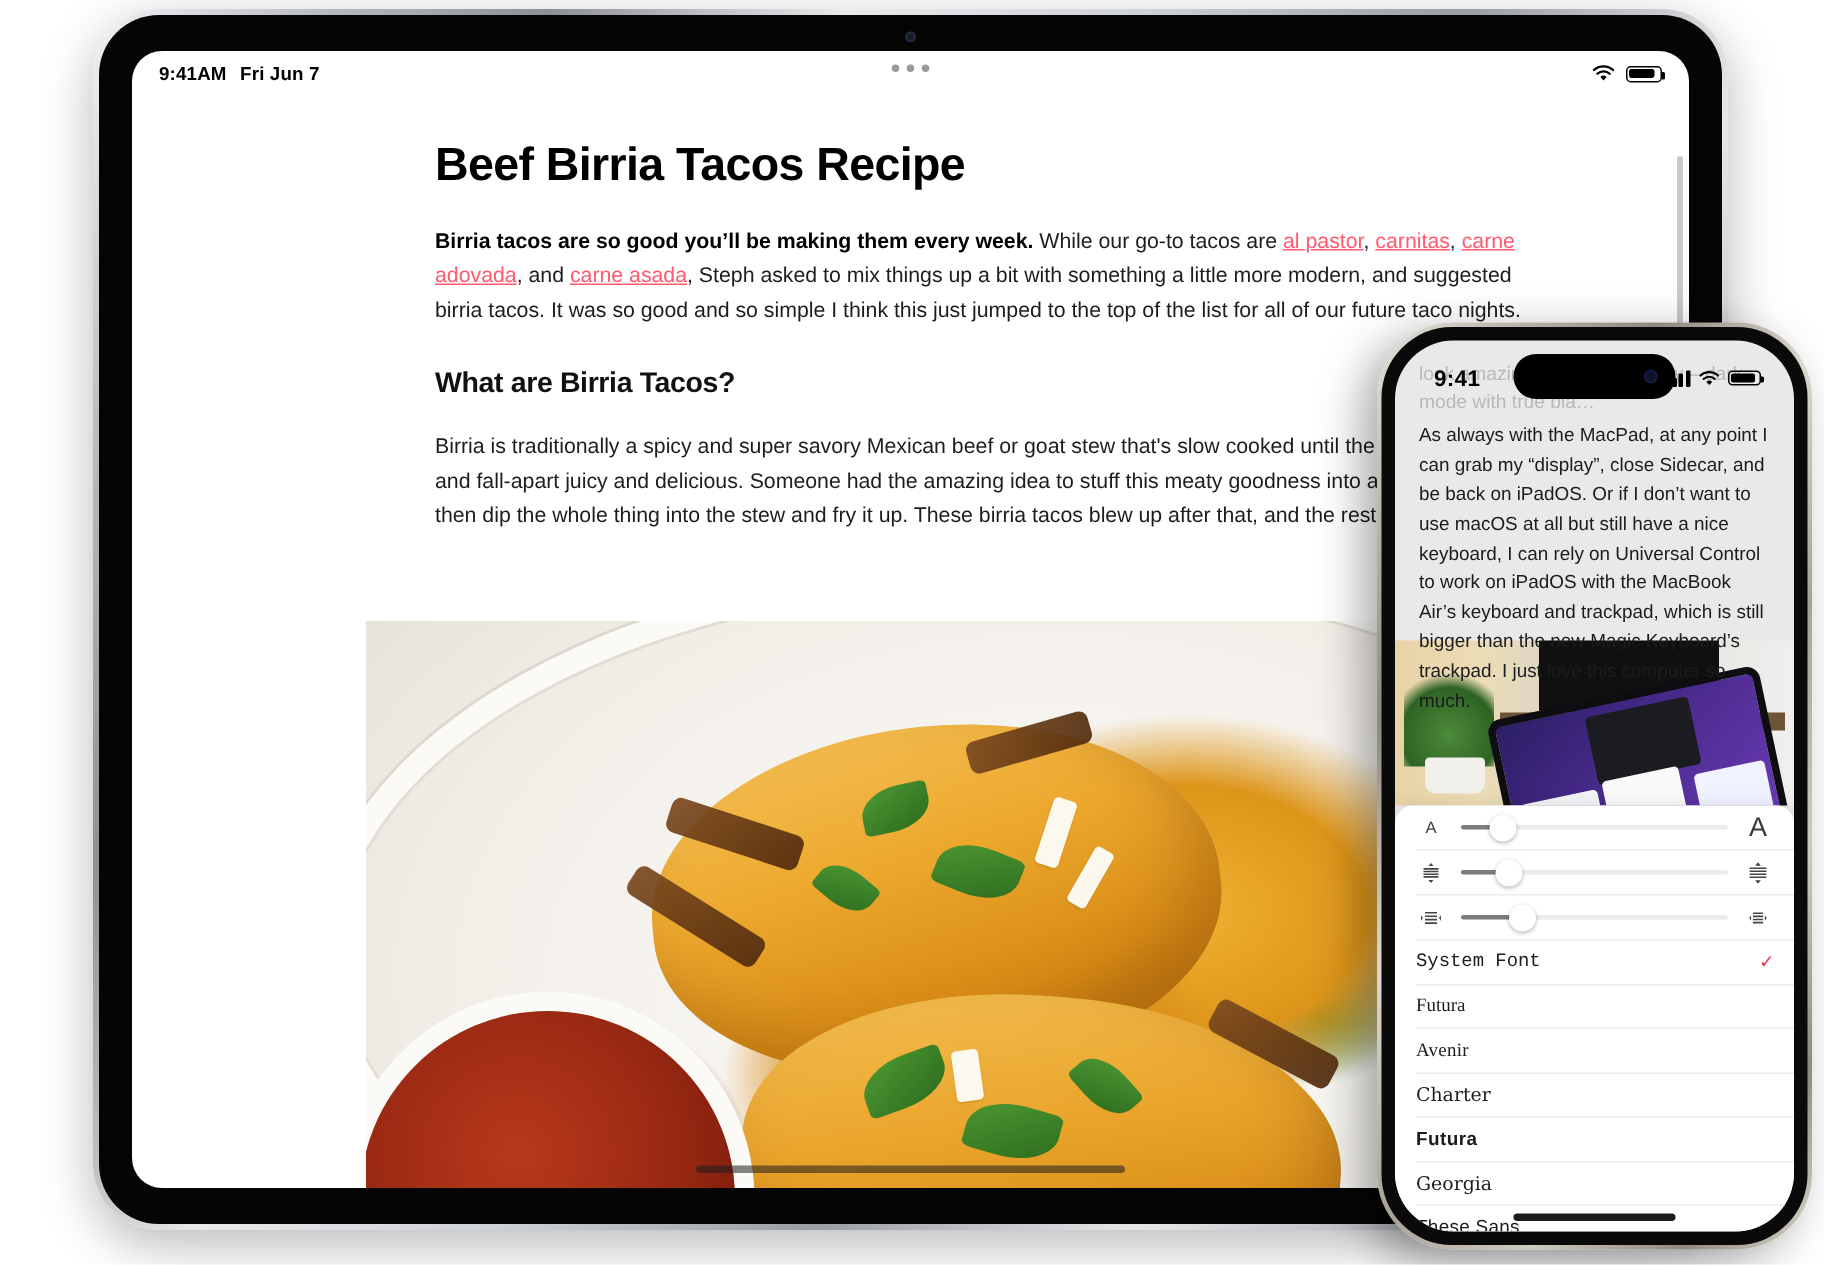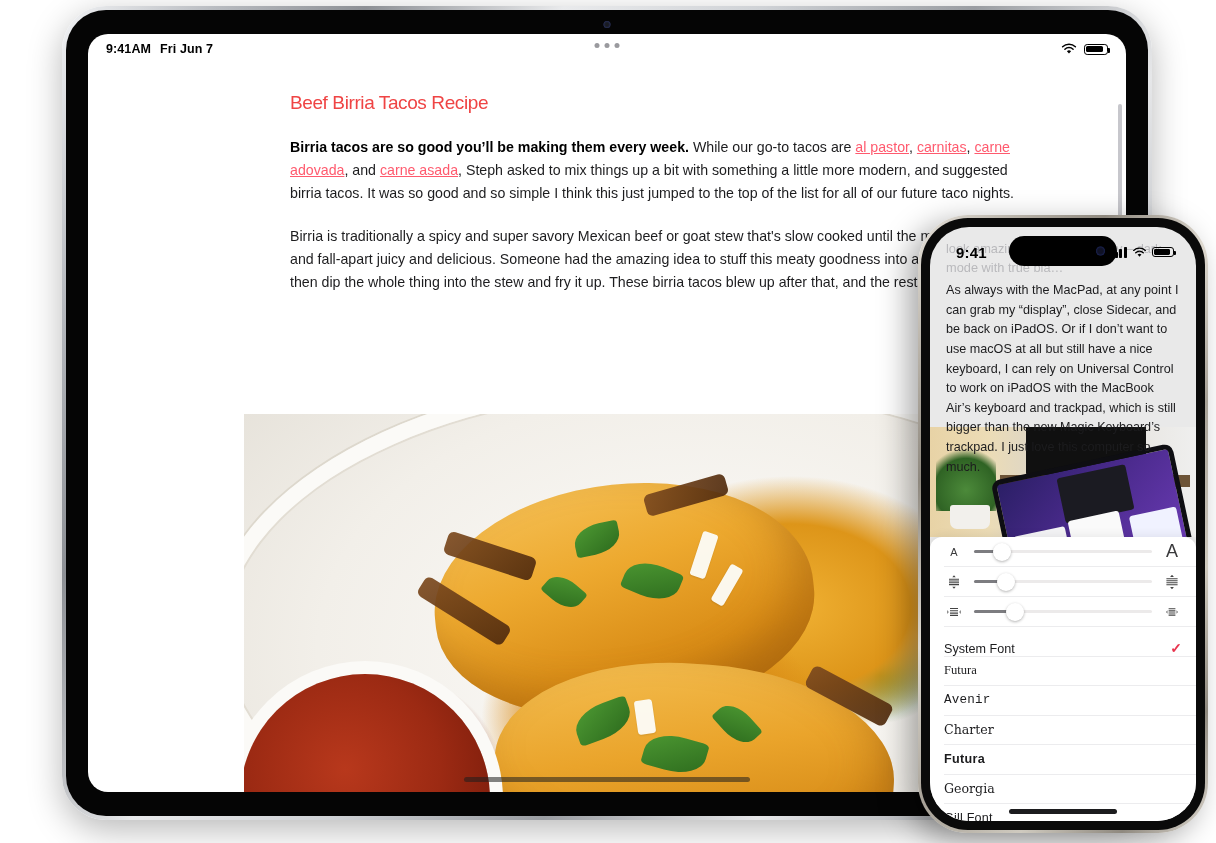--- a/index.html
+++ b/index.html
@@ -52,21 +52,21 @@
   }
   #ipad-multitask span { width: 5px; height: 5px; border-radius: 50%; background: #9a9a9e; display:block; }
 
   
   #ipad-content {
     position: absolute; left: 0; right: 0; top: 30px; bottom: 0;
     overflow: hidden;
   }
   #article { padding: 28px 90px 0 202px; position: relative; }
   #article-title {
-    font-size: 19px; font-weight: 400; letter-spacing: -.4px; color: #ef4444;
+    font-size: 31px; font-weight: 700; letter-spacing: -.4px; color: #000000;
     line-height: 1.16;
   }
   #article-byline { margin-top: 9px; font-size: 11.5px; color: #8d8d92; letter-spacing: .1px; }
   #article-lede {
     margin-top: 22px; font-size: 14.2px; line-height: 1.62; color: #1d1d1f;
   }
   #article-lede b { font-weight: 700; color: #000; }
   .lnk { color: #ff5a6e; }
   #article-h2 {
     margin-top: 26px; font-size: 19px; font-weight: 700; color: #111; letter-spacing: -.25px;
@@ -235,26 +235,26 @@
     box-shadow:0 1px 3px rgba(0,0,0,.3);
   }
   .sl-ico { color:#3a3a3c; display:flex; align-items:center; justify-content:center; width:20px; }
   .panel-divider { height:1px; background:#ececee; margin-left:14px; }
   .font-row {
     height:28.5px; display:flex; align-items:center; padding:0 14px;
     font-size:12.6px; color:#1c1c1e;
   }
   .font-row .check { margin-left:auto; color:#e8344e; font-size:14px; font-weight:700; }
   .f-athelas { font-family:"Liberation Serif", serif; }
-  .f-avenir  { font-family:Liberation Mono, monospace; letter-spacing:.2px;text-align:right; }
+  .f-avenir  { font-family:Liberation Serif, serif; letter-spacing:.2px;text-align:right; }
   .f-charter { font-family:"DejaVu Serif", serif; }
   .f-futura  { font-family:Liberation Sans, sans-serif; font-weight:700; letter-spacing:.3px; }
   .f-georgia { font-family:"DejaVu Serif", serif;text-align:center; }
   .f-gillsans{ font-family:"Liberation Sans", sans-serif; letter-spacing:.2px; }
-  .f-helvetica{font-family:Liberation Sans, sans-serif;align-items:flex-end;}
+  .f-helvetica{font-family:Liberation Mono, monospace;}
   #iphone-home {
     position:absolute; left:50%; transform:translateX(-50%); bottom:7px;
     width:108px; height:5px; border-radius:3px; background:#1c1c1e; z-index:7;
   }
 </style>
 </head>
 <body>
 
 <div id="stage">
 
@@ -286,20 +286,21 @@
         </div>
 
         <div id="ipad-content">
           <div id="article">
             <h1 id="article-title">Beef Birria Tacos Recipe</h1>
 
             <p id="article-lede">
               <b>Birria tacos are so good you’ll be making them every week.</b><span> While our go-to tacos are </span><a class="lnk" href="#">al pastor</a><span>, </span><a class="lnk" href="#">carnitas</a><span>, </span><a class="lnk" href="#">carne adovada</a><span>, and </span><a class="lnk" href="#">carne asada</a><span>, Steph asked to mix things up a bit with something a little more modern, and suggested birria tacos. It was so good and so simple I think this just jumped to the top of the list for all of our future taco nights.</span>
             </p>
 
+            <h2 id="article-h2">What are Birria Tacos?</h2>
             <p id="article-body">Birria is traditionally a spicy and super savory Mexican beef or goat stew that's slow cooked until the meat is tender and fall-apart juicy and delicious. Someone had the amazing idea to stuff this meaty goodness into a taco shell, and then dip the whole thing into the stew and fry it up. These birria tacos blew up after that, and the rest is history.</p>
           </div>
 
           <div id="food-photo">
             <div class="plate-rim"></div>
             <div class="taco1"></div>
             <div class="meat" style="left:200px;top:130px;width:92px;height:24px;transform:rotate(18deg)"></div>
             <div class="meat" style="left:170px;top:186px;width:100px;height:22px;transform:rotate(32deg)"></div>
             <div class="meat" style="left:400px;top:70px;width:84px;height:22px;transform:rotate(-16deg)"></div>
             <div class="herb" style="left:330px;top:110px;width:46px;height:30px;transform:rotate(-12deg)"></div>
@@ -454,21 +455,21 @@
               <div class="panel-divider"></div>
               <div class="font-row f-futura">
                 <span>Futura</span>
               </div>
               <div class="panel-divider"></div>
               <div class="font-row f-georgia">
                 <span>Georgia</span>
               </div>
               <div class="panel-divider"></div>
               <div class="font-row f-gillsans">
-                <span>Gill Font</span>
+                <span>These Sans</span>
               </div>
             </div>
         </div>
 
         <div id="iphone-home"></div>
       </div>
     </div>
   </div>
 
 </div>

